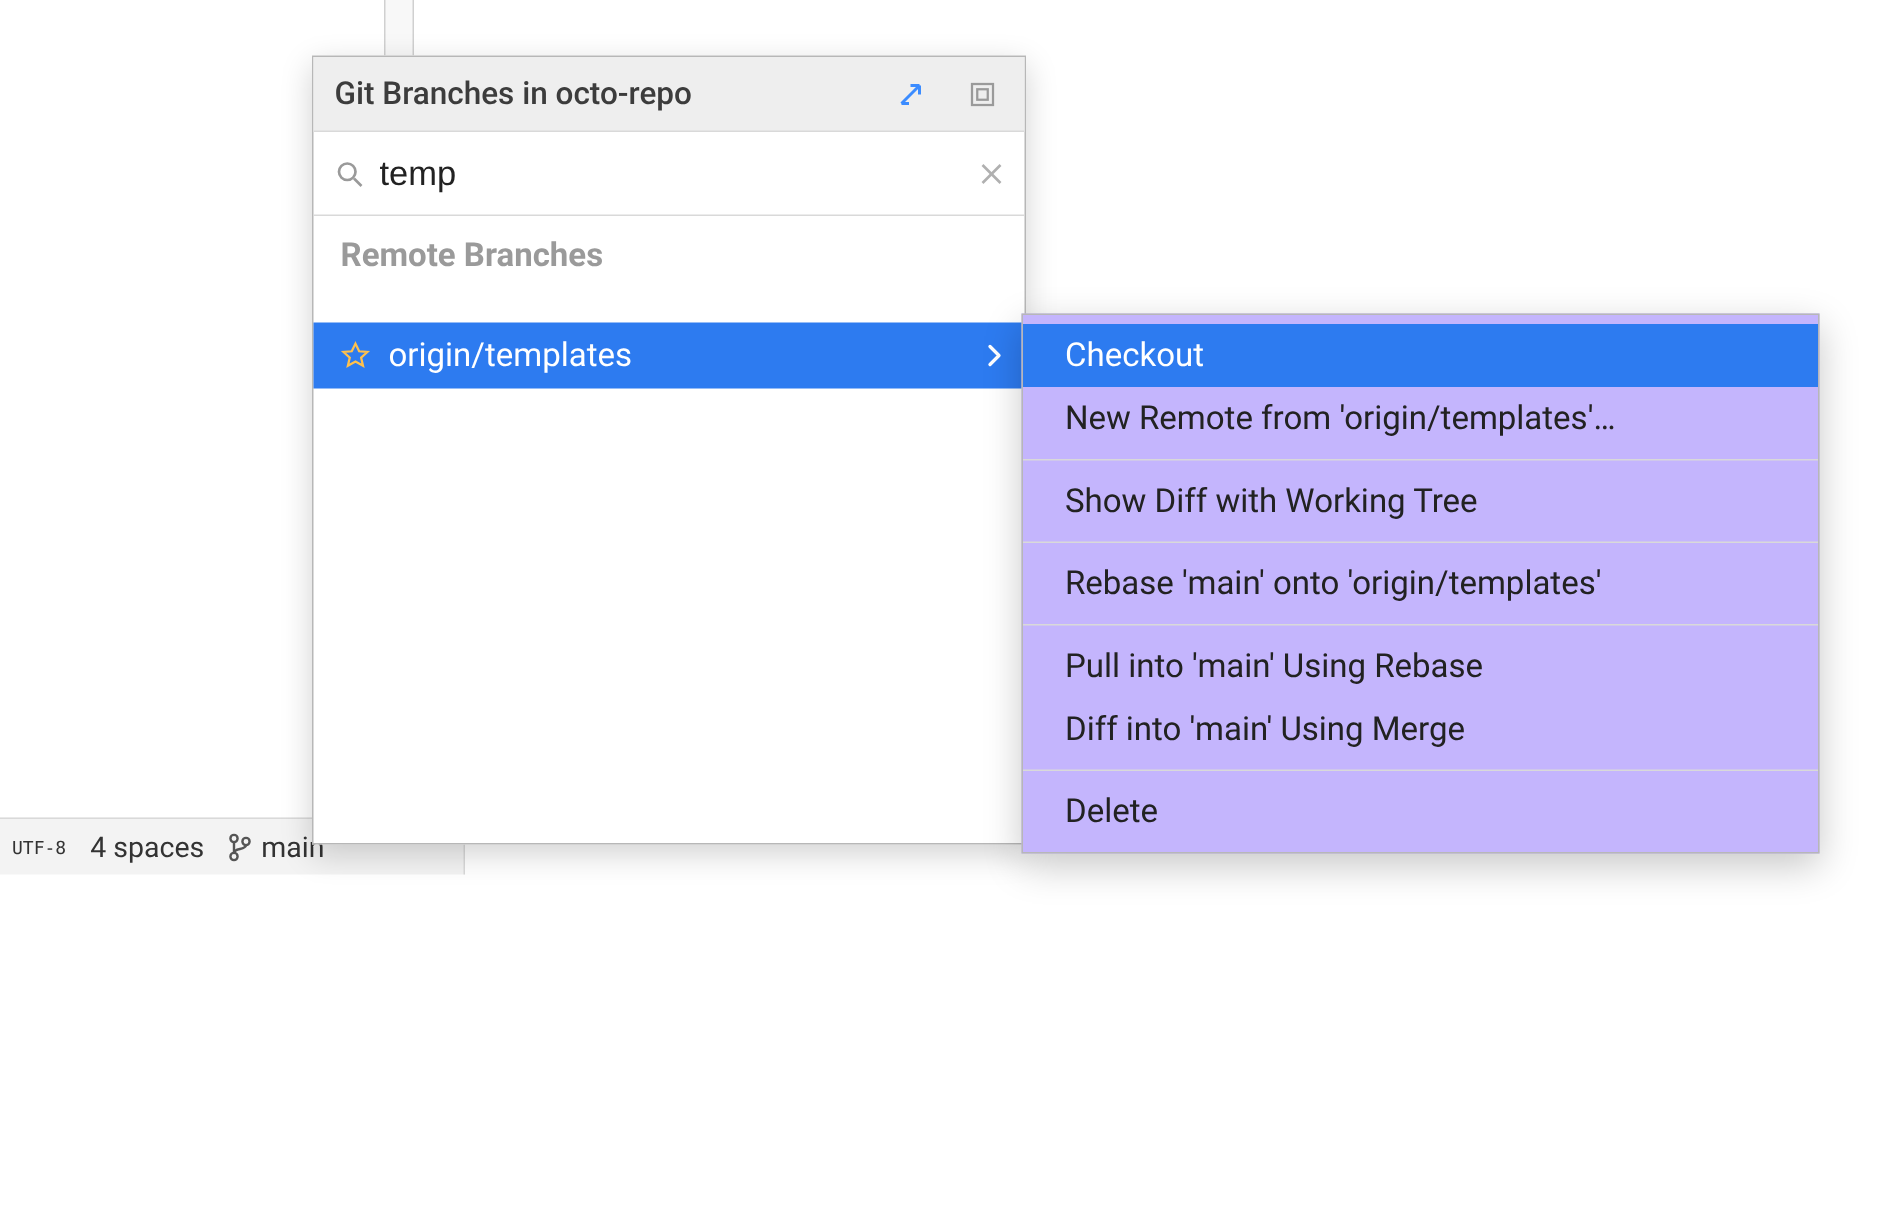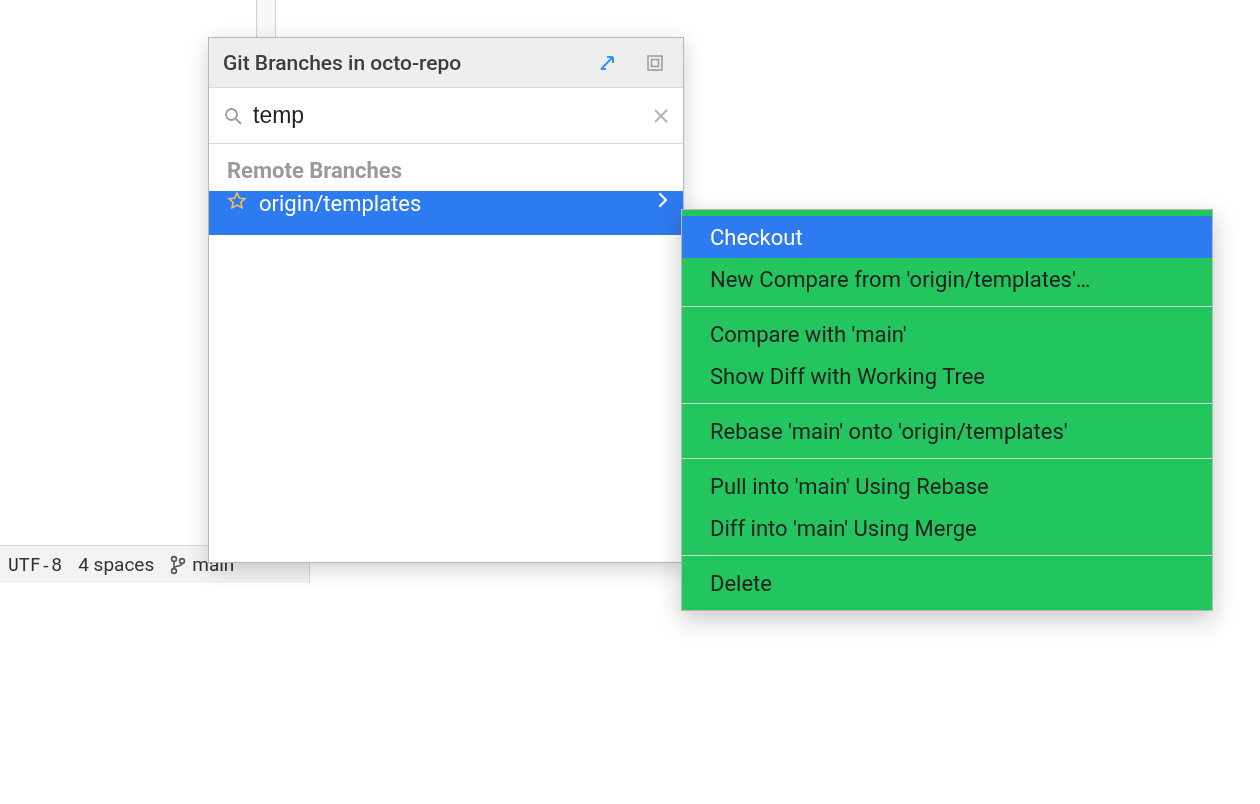--- a/index.html
+++ b/index.html
@@ -21,21 +21,21 @@
     font-size: 19px;
     color: #333;
     gap: 16px;
   }
   .statusbar .branch-widget {
     display: flex;
     align-items: center;
     gap: 6px;
   }
   .status-item { display:flex; align-items:center; }
-  .mono { font-family: "SF Mono", Menlo, Consolas, monospace; font-size: 18px; }
+  .mono { font-family: "SF Mono", Menlo, Consolas, monospace; font-size: 12px; }
 
   
   .branch-popup {
     position: absolute;
     left: 208px;
     top: 37px;
     width: 476px;
     height: 526px;
     background: #ffffff;
     border: 1px solid #b7b7b7;
@@ -88,41 +88,42 @@
   .section-label {
     padding: 14px 24px 8px 18px;
     font-size: 22px;
     font-weight: 700;
     color: #9a9a9a;
   }
 
   .branch-row {
     height: 44px;
     display: flex;
-    align-items: flex-start;
+    align-items: center;
     padding: 0 14px 0 18px;
     font-size: 22px;
     gap: 12px;
     color: #333;
+    margin-top: 24px;
   }
   .branch-row.selected {
     background: #2d7bf0;
     color: #fff;
   }
   .branch-row .star { flex: 0 0 auto; }
   .branch-row .name { flex: 1; }
   .branch-row .chevron { flex: 0 0 auto; }
 
   
   .submenu {
     position: absolute;
     left: 681px;
     top: 209px;
     width: 532px;
-    background: #22c55e;
+    background: #c4b5fd;
     border: 1px solid #b7b7b7;
     box-shadow: 0 8px 24px rgba(0,0,0,0.22);
     padding: 6px 0;
   }
   .submenu .item {
     height: 42px;
     padding: 0 28px;
     display: flex;
     align-items: center;
     font-size: 22px;
@@ -222,23 +223,22 @@
           <svg width="12" height="18" viewBox="0 0 12 18">
             <path d="M3 3l6 6-6 6" fill="none" stroke="#fff" stroke-width="2.2" stroke-linecap="round" stroke-linejoin="round"></path>
           </svg>
         </span>
       </div>
     </div>
 </div>
 
 <div class="submenu" id="submenu">
     <div class="item selected">Checkout</div>
-    <div class="item">New Compare from 'origin/templates'…</div>
-    <div class="divider"></div>
-    <div class="item">Compare with 'main'</div>
+    <div class="item">New Remote from 'origin/templates'…</div>
+    <div class="divider"></div>
     <div class="item">Show Diff with Working Tree</div>
     <div class="divider"></div>
     <div class="item">Rebase 'main' onto 'origin/templates'</div>
     <div class="divider"></div>
     <div class="item">Pull into 'main' Using Rebase</div>
     <div class="item">Diff into 'main' Using Merge</div>
     <div class="divider"></div>
     <div class="item">Delete</div>
   </div>
 

